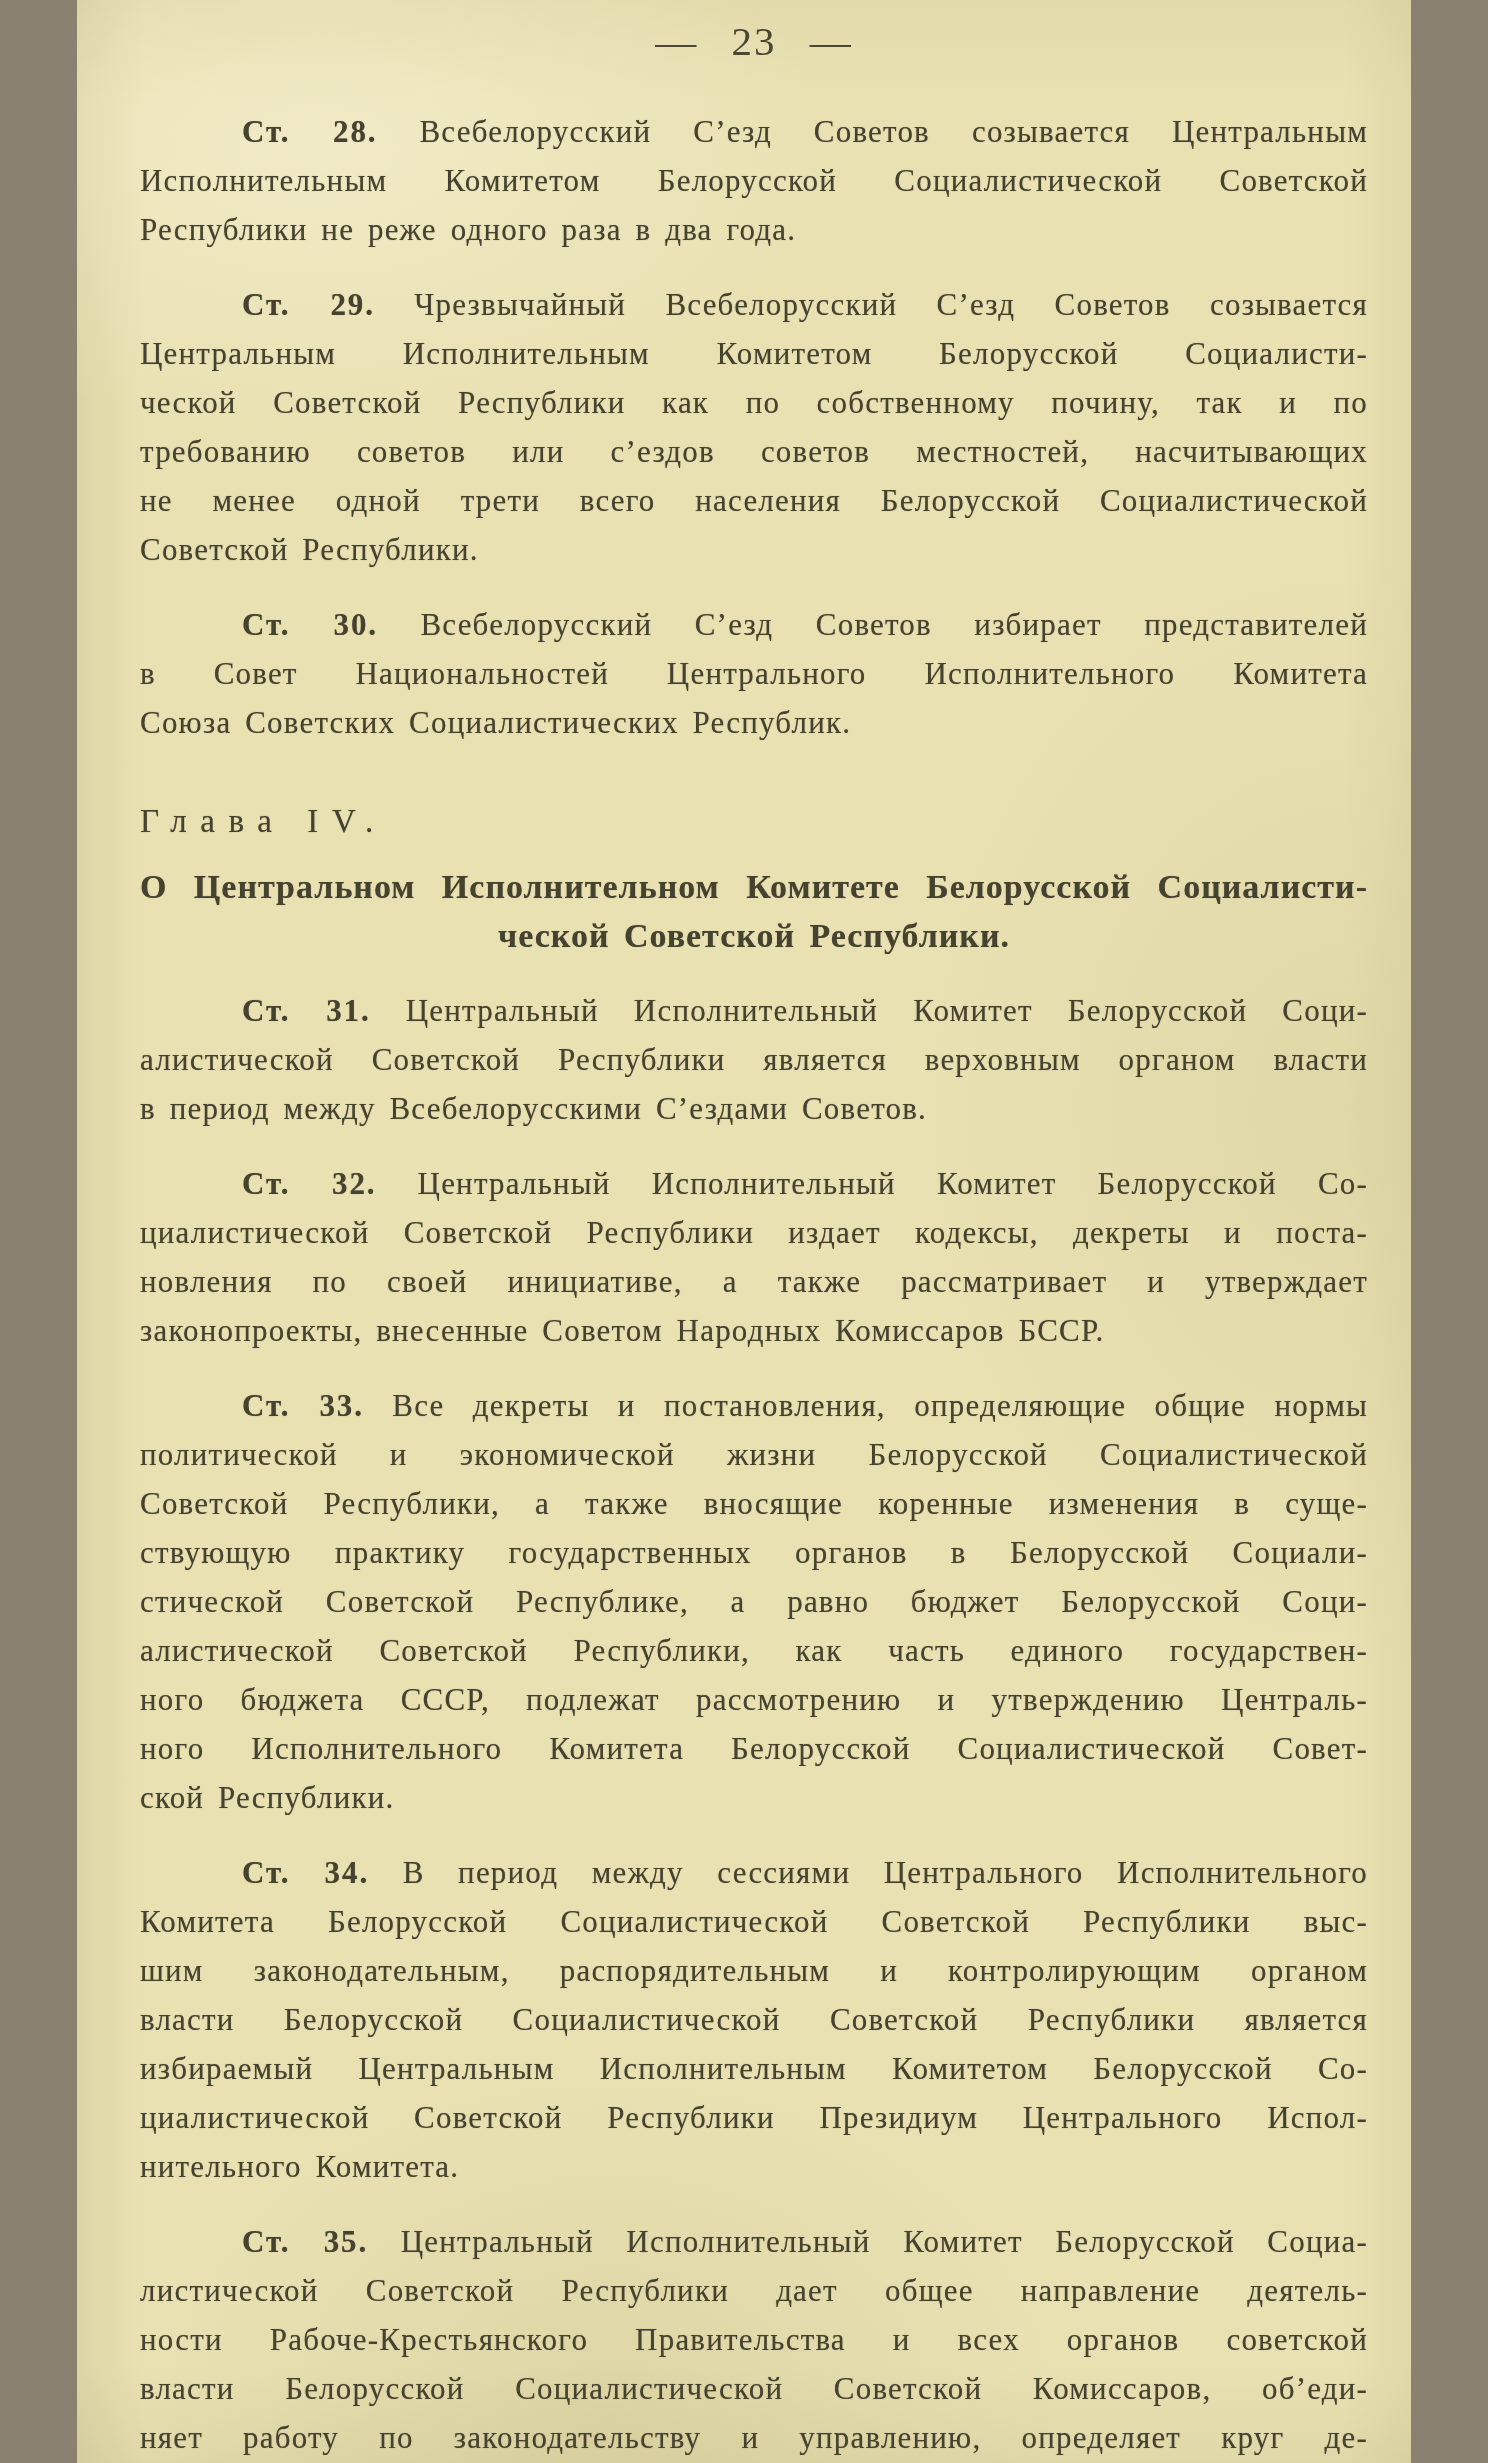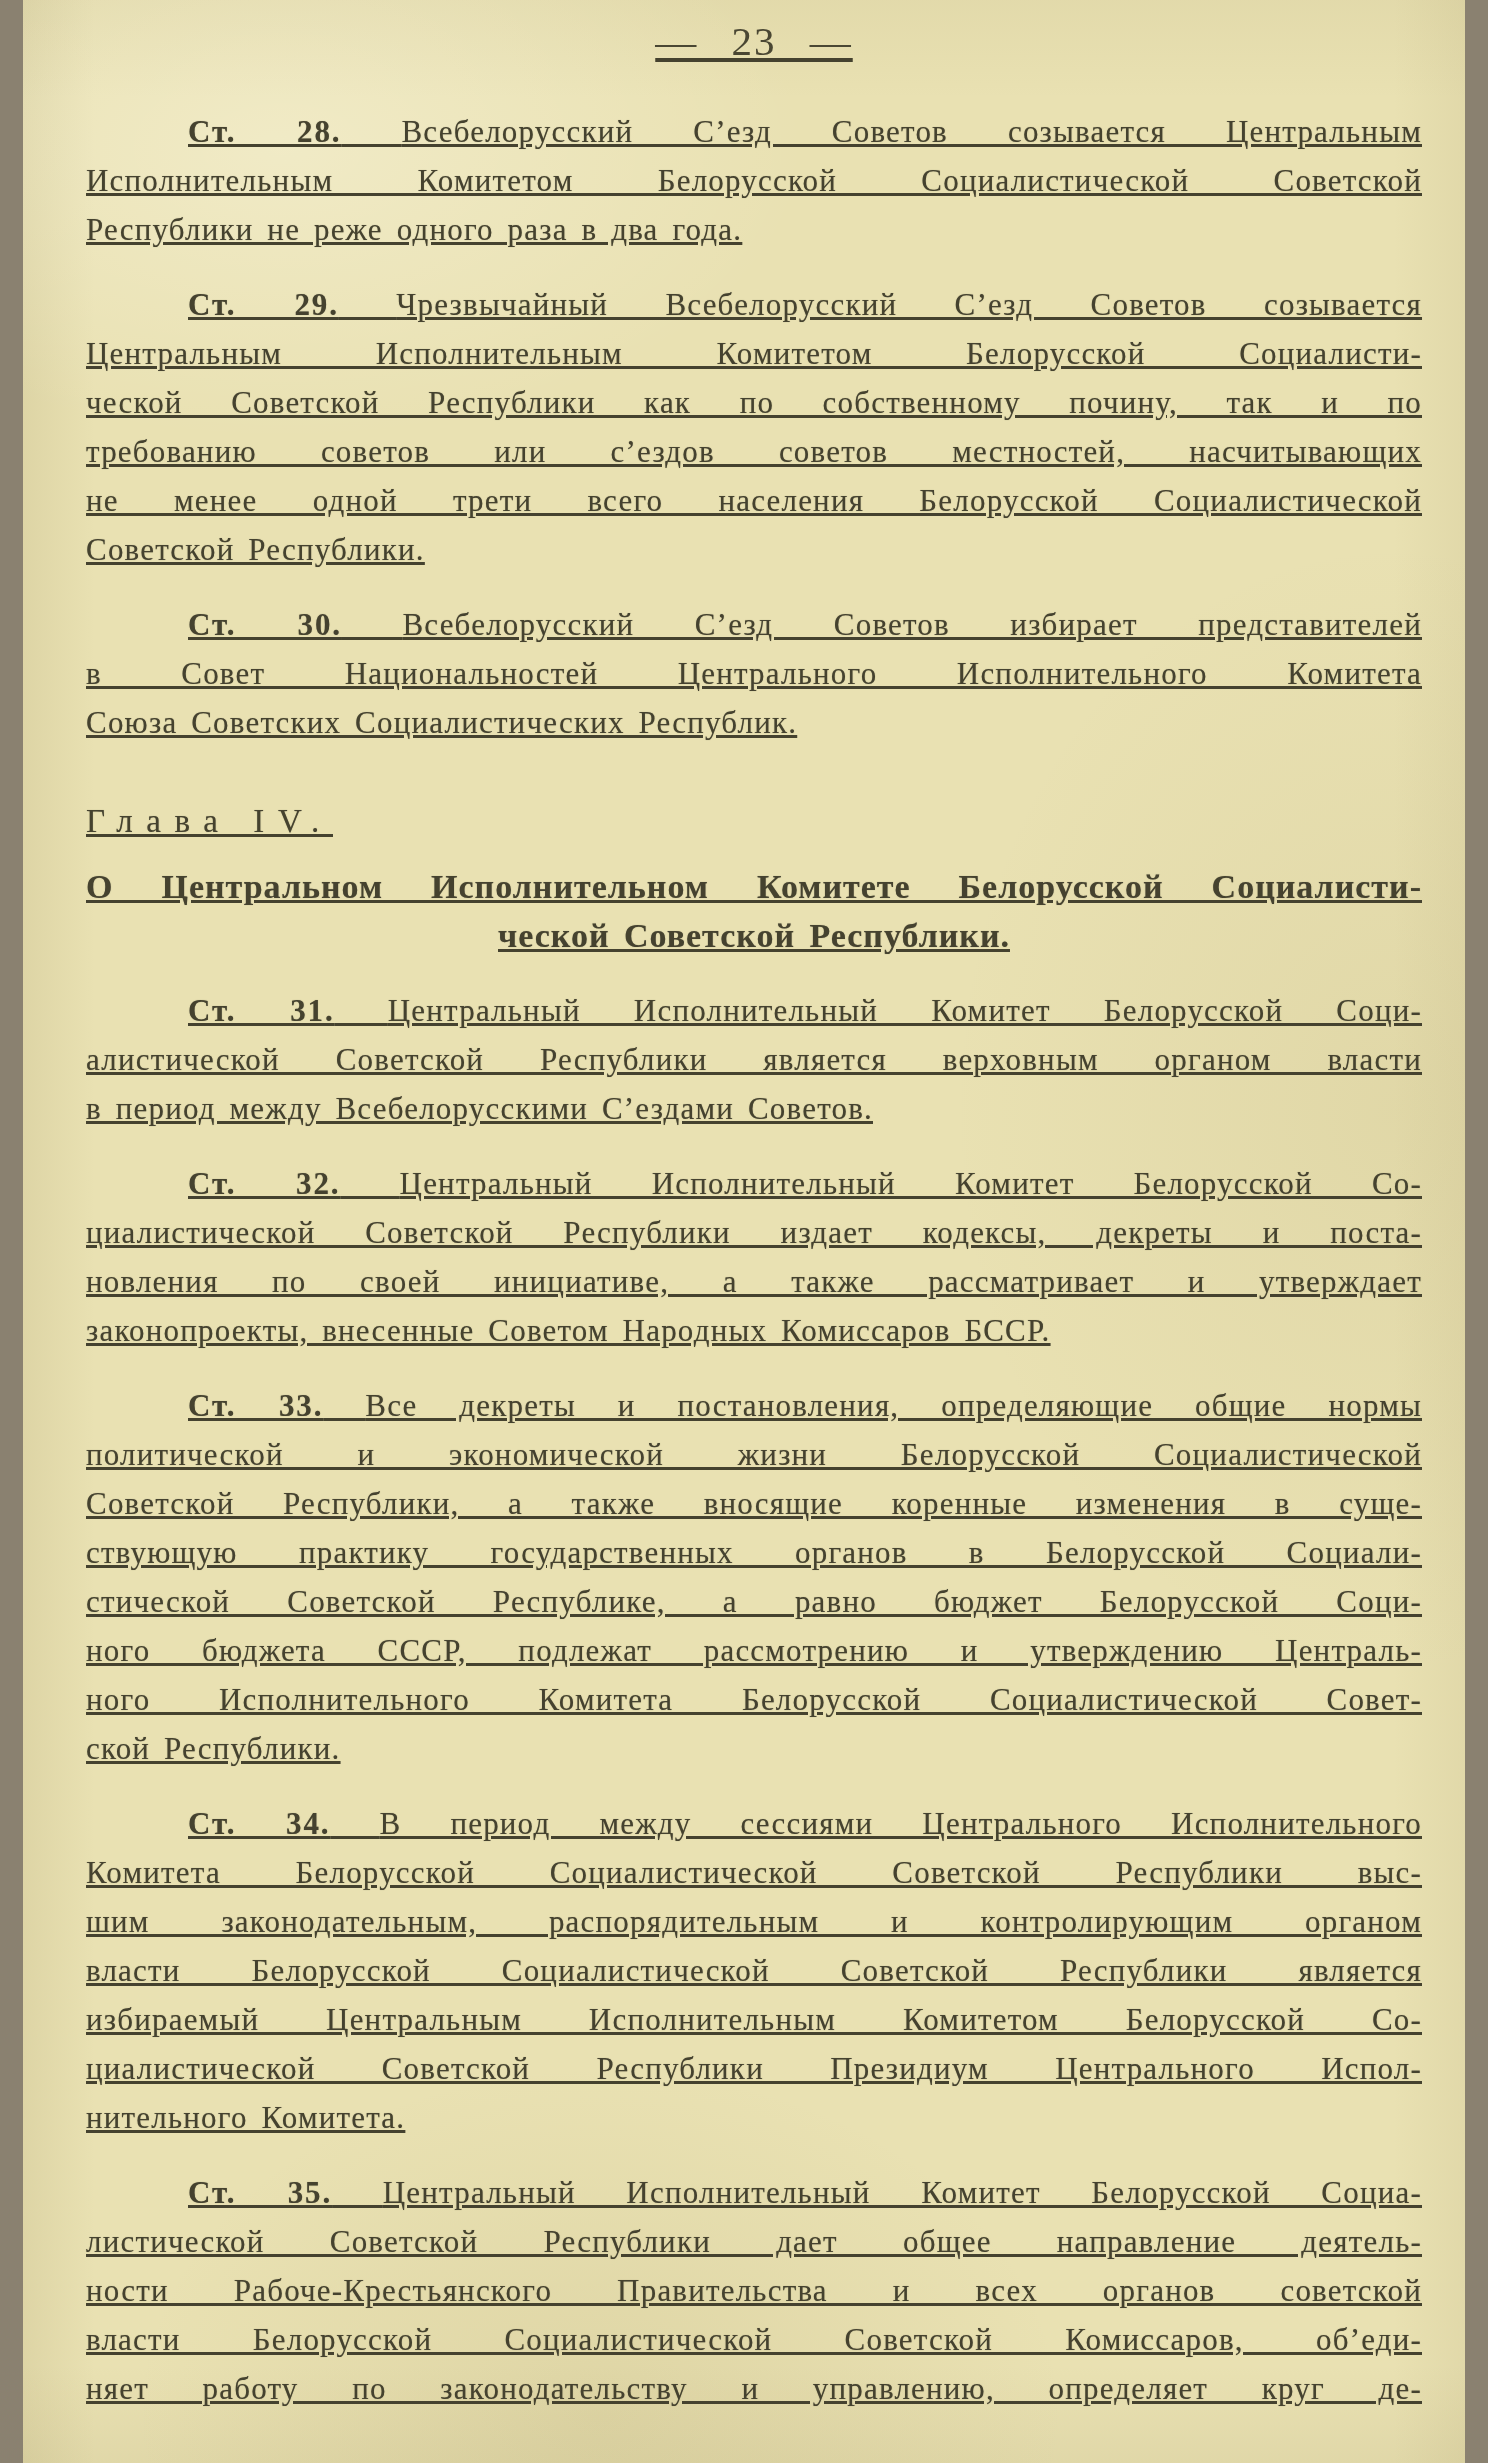--- a/index.html
+++ b/index.html
@@ -2,36 +2,35 @@
 <html><head>
 <meta charset="utf-8">
 <style>
   html, body {
     margin: 0;
     padding: 0;
     background: #8a8170;
   }
   .page {
     position: relative;
-    width: 1442px;
+    width: 1334px;
     height: 2464px;
     margin: 0 auto;
     overflow: hidden;
     box-sizing: border-box;
     padding: 0 43px 0 63px;
     background-color: #e9e1b2;
     background-image:
       radial-gradient(ellipse 873px 485px at 18% 6%, rgba(255,252,235,0.35), rgba(255,252,235,0) 60%),
       radial-gradient(ellipse 679px 873px at 95% 45%, rgba(150,133,72,0.10), rgba(150,133,72,0) 65%),
       radial-gradient(ellipse 776px 582px at 40% 98%, rgba(146,130,72,0.12), rgba(146,130,72,0) 60%),
       linear-gradient(90deg, rgba(120,104,52,0.10), rgba(120,104,52,0) 5%, rgba(120,104,52,0) 95%, rgba(120,104,52,0.07)),
       linear-gradient(180deg, rgba(120,104,52,0.06), rgba(120,104,52,0) 4%, rgba(120,104,52,0) 96%, rgba(120,104,52,0.08));
     font-family: "Liberation Serif", "DejaVu Serif", serif;
     color: #45422f;
-    text-decoration: underline;
   }
   .pageno {
     margin-top: 15.5px;
     height: 50px;
     line-height: 50px;
     text-align: center;
     font-size: 41px;
     word-spacing: 21.3px;
     letter-spacing: 1.9px;
     color: #4a4733;
@@ -123,20 +122,21 @@
       <div class="line">новления по своей инициативе, а также рассматривает и утверждает</div>
       <div class="line last">законопроекты, внесенные Советом Народных Комиссаров БССР.</div>
     </div>
 
     <div class="para">
       <div class="line indent"><span class="artnum">Ст. 33.</span> <span>Все декреты и постановления, определяющие общие нормы</span></div>
       <div class="line">политической и экономической жизни Белорусской Социалистической</div>
       <div class="line">Советской Республики, а также вносящие коренные изменения в суще-</div>
       <div class="line">ствующую практику государственных органов в Белорусской Социали-</div>
       <div class="line">стической Советской Республике, а равно бюджет Белорусской Соци-</div>
+      <div class="line">алистической Советской Республики, как часть единого государствен-</div>
       <div class="line">ного бюджета СССР, подлежат рассмотрению и утверждению Централь-</div>
       <div class="line">ного Исполнительного Комитета Белорусской Социалистической Совет-</div>
       <div class="line last">ской Республики.</div>
     </div>
 
     <div class="para">
       <div class="line indent"><span class="artnum">Ст. 34.</span> <span>В период между сессиями Центрального Исполнительного</span></div>
       <div class="line">Комитета Белорусской Социалистической Советской Республики выс-</div>
       <div class="line">шим законодательным, распорядительным и контролирующим органом</div>
       <div class="line">власти Белорусской Социалистической Советской Республики является</div>

